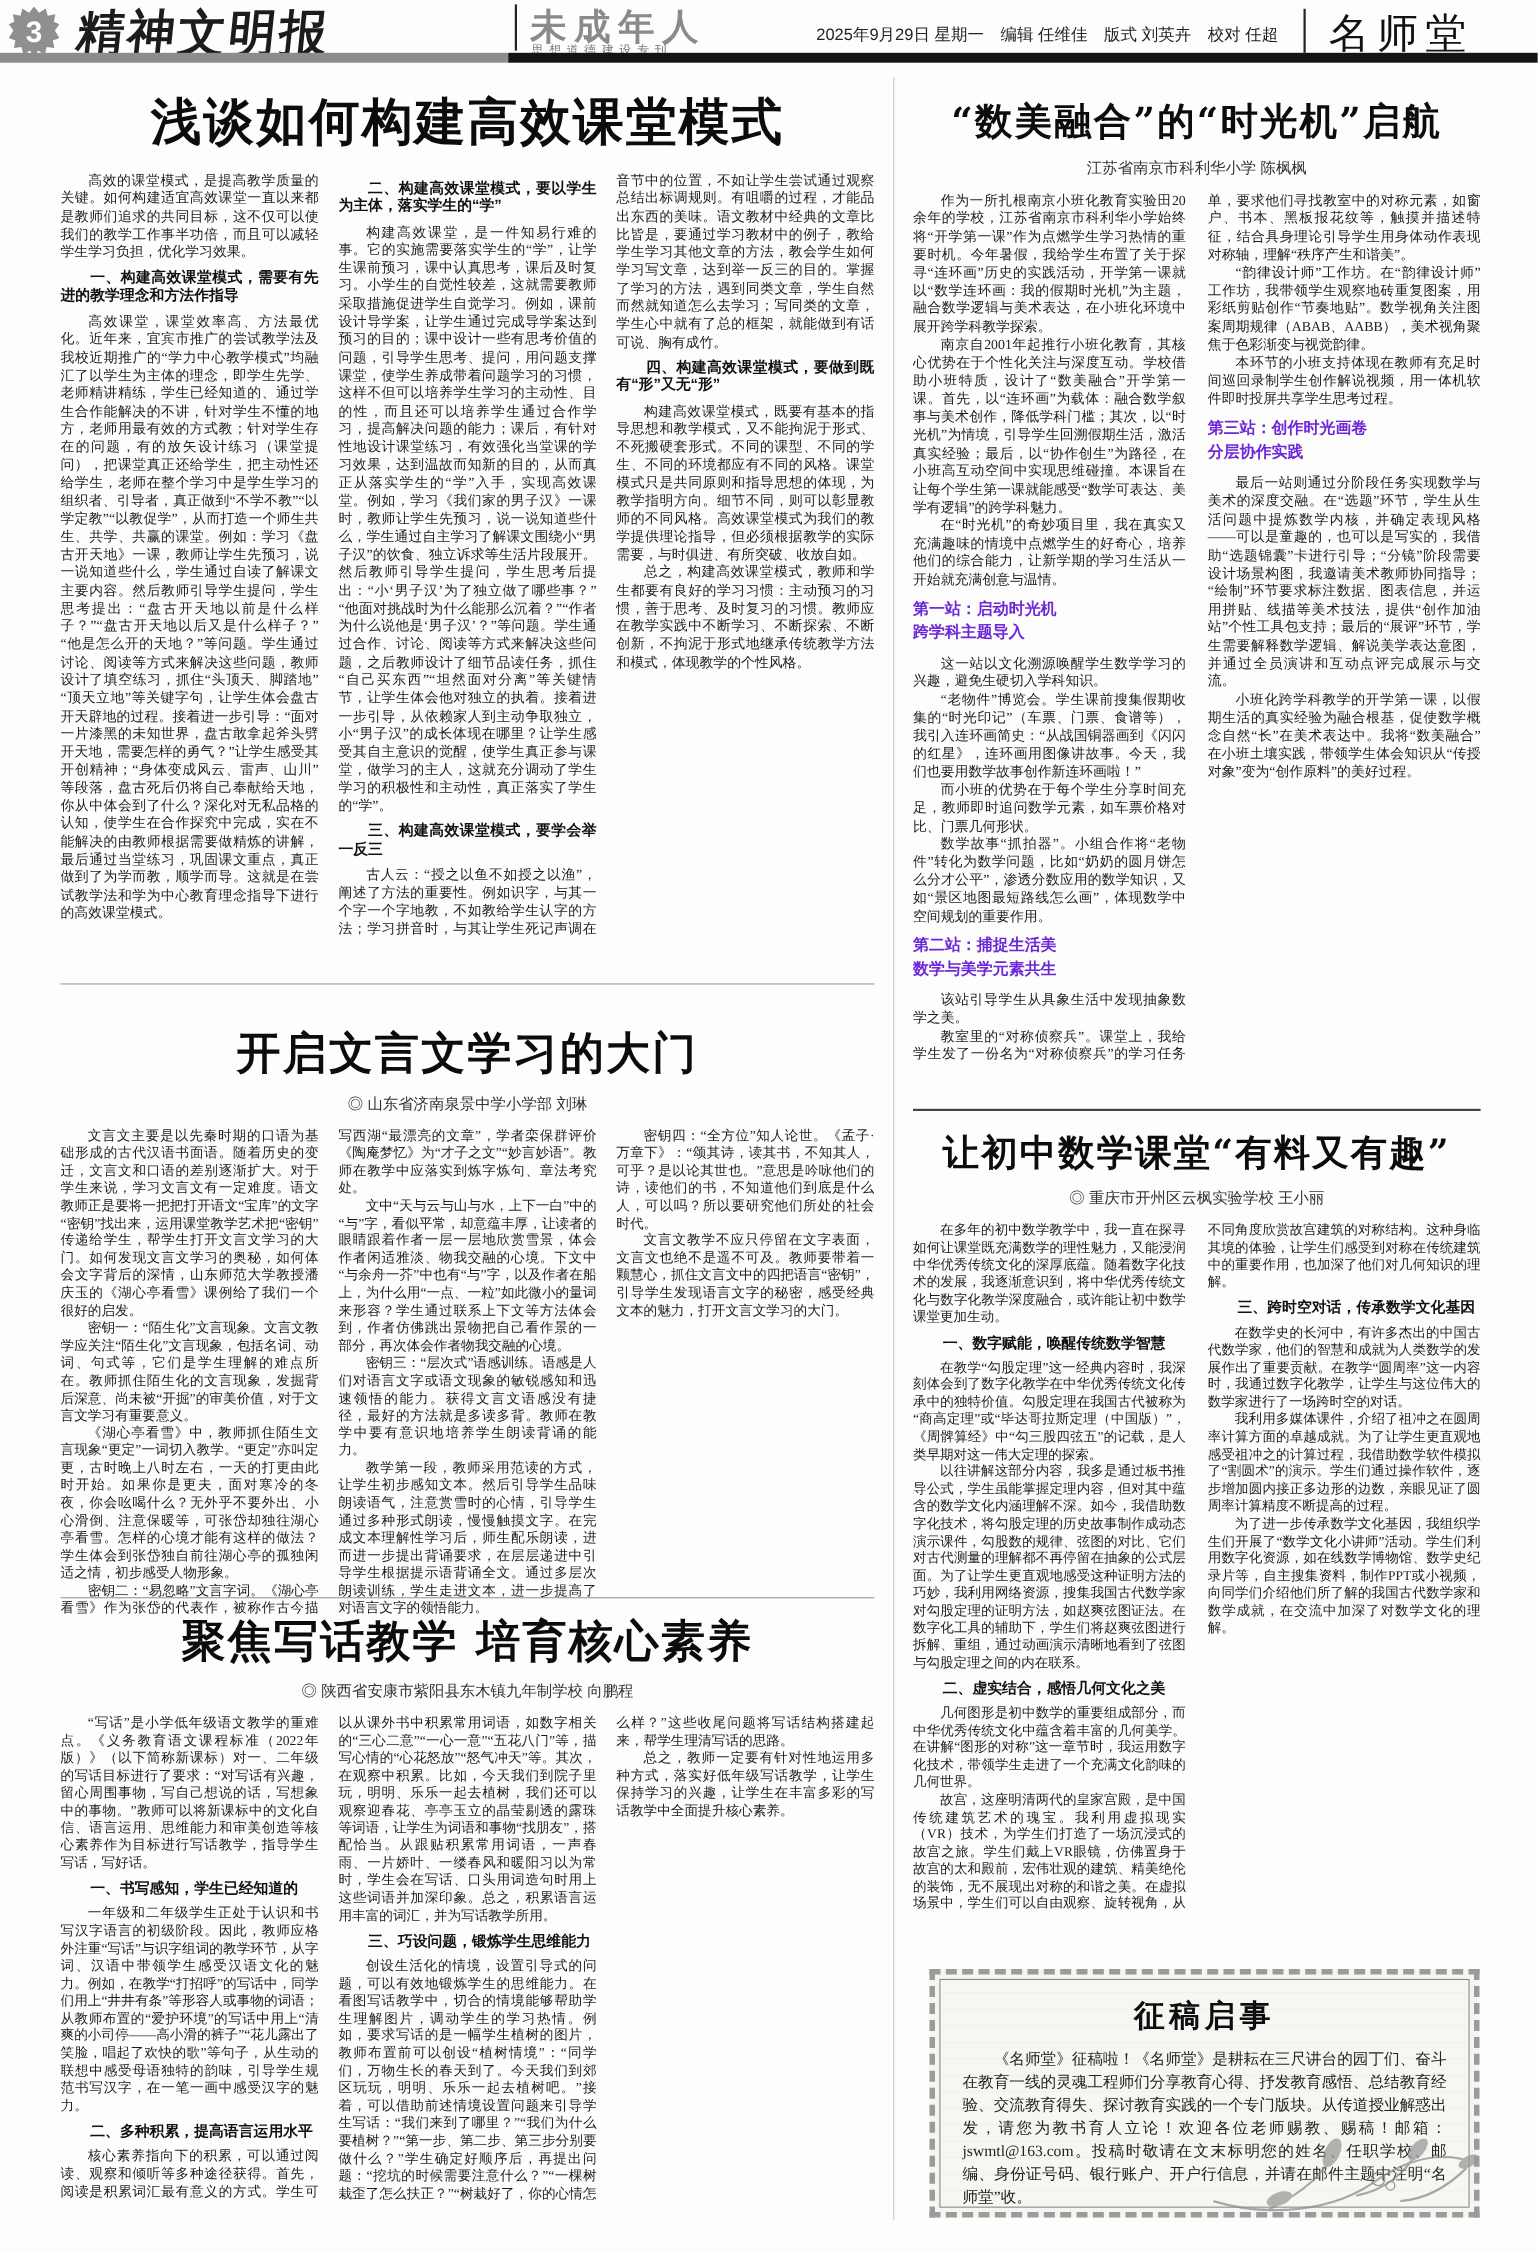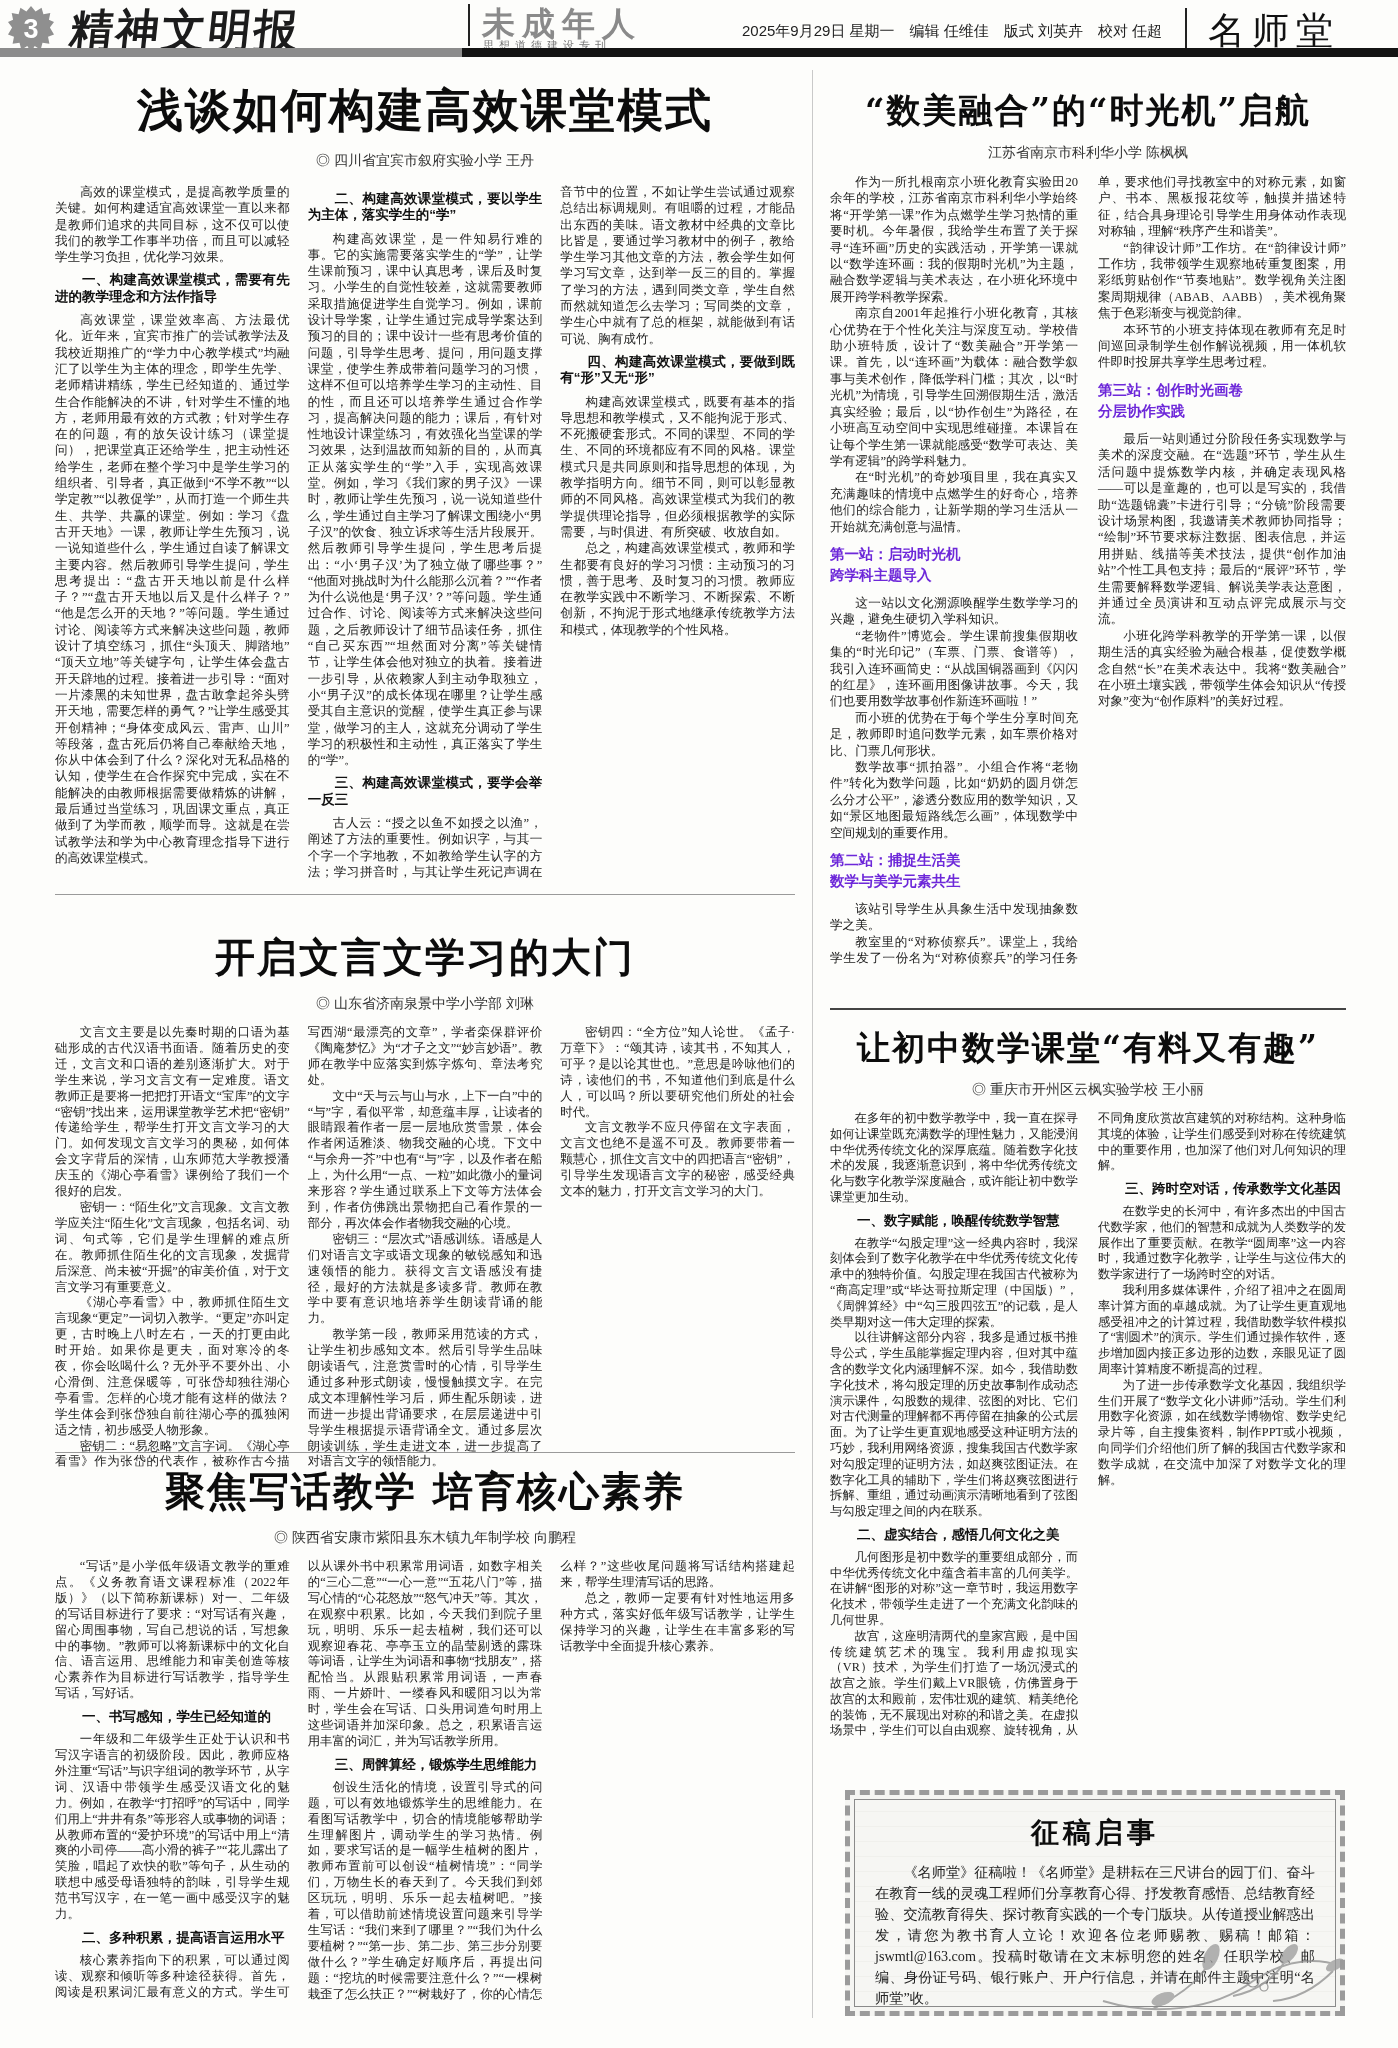--- a/index.html
+++ b/index.html
@@ -93,21 +93,20 @@
   <div class="rule-black"></div>
 </div>
 
 <div class="vdivider"></div>
 <div class="hrule" style="left:55px;top:894px;width:740px;"></div>
 <div class="hrule" style="left:55px;top:1452px;width:740px;"></div>
 <div class="hrule2" style="left:830px;top:1008px;width:516px;"></div>
 
 <div class="article" id="a1">
   <div class="a-title">浅谈如何构建高效课堂模式</div>
-  <div class="a-byline">◎ 四川省宜宾市叙府实验小学 王丹</div>
   <div class="a-body">
       <p>高效的课堂模式，是提高教学质量的关键。如何构建适宜高效课堂一直以来都是教师们追求的共同目标，这不仅可以使我们的教学工作事半功倍，而且可以减轻学生学习负担，优化学习效果。</p>
       <p class="h">一、构建高效课堂模式，需要有先进的教学理念和方法作指导</p>
       <p>高效课堂，课堂效率高、方法最优化。近年来，宜宾市推广的尝试教学法及我校近期推广的“学力中心教学模式”均融汇了以学生为主体的理念，即学生先学、老师精讲精练，学生已经知道的、通过学生合作能解决的不讲，针对学生不懂的地方，老师用最有效的方式教；针对学生存在的问题，有的放矢设计练习（课堂提问），把课堂真正还给学生，把主动性还给学生，老师在整个学习中是学生学习的组织者、引导者，真正做到“不学不教”“以学定教”“以教促学”，从而打造一个师生共生、共学、共赢的课堂。例如：学习《盘古开天地》一课，教师让学生先预习，说一说知道些什么，学生通过自读了解课文主要内容。然后教师引导学生提问，学生思考提出：“盘古开天地以前是什么样子？”“盘古开天地以后又是什么样子？”“他是怎么开的天地？”等问题。学生通过讨论、阅读等方式来解决这些问题，教师设计了填空练习，抓住“头顶天、脚踏地”“顶天立地”等关键字句，让学生体会盘古开天辟地的过程。接着进一步引导：“面对一片漆黑的未知世界，盘古敢拿起斧头劈开天地，需要怎样的勇气？”让学生感受其开创精神；“身体变成风云、雷声、山川”等段落，盘古死后仍将自己奉献给天地，你从中体会到了什么？深化对无私品格的认知，使学生在合作探究中完成，实在不能解决的由教师根据需要做精炼的讲解，最后通过当堂练习，巩固课文重点，真正做到了为学而教，顺学而导。这就是在尝试教学法和学为中心教育理念指导下进行的高效课堂模式。</p>
       <p class="h">二、构建高效课堂模式，要以学生为主体，落实学生的“学”</p>
       <p>构建高效课堂，是一件知易行难的事。它的实施需要落实学生的“学”，让学生课前预习，课中认真思考，课后及时复习。小学生的自觉性较差，这就需要教师采取措施促进学生自觉学习。例如，课前设计导学案，让学生通过完成导学案达到预习的目的；课中设计一些有思考价值的问题，引导学生思考、提问，用问题支撑课堂，使学生养成带着问题学习的习惯，这样不但可以培养学生学习的主动性、目的性，而且还可以培养学生通过合作学习，提高解决问题的能力；课后，有针对性地设计课堂练习，有效强化当堂课的学习效果，达到温故而知新的目的，从而真正从落实学生的“学”入手，实现高效课堂。例如，学习《我们家的男子汉》一课时，教师让学生先预习，说一说知道些什么，学生通过自主学习了解课文围绕小“男子汉”的饮食、独立诉求等生活片段展开。然后教师引导学生提问，学生思考后提出：“小‘男子汉’为了独立做了哪些事？”“他面对挑战时为什么能那么沉着？”“作者为什么说他是‘男子汉’？”等问题。学生通过合作、讨论、阅读等方式来解决这些问题，之后教师设计了细节品读任务，抓住“自己买东西”“坦然面对分离”等关键情节，让学生体会他对独立的执着。接着进一步引导，从依赖家人到主动争取独立，小“男子汉”的成长体现在哪里？让学生感受其自主意识的觉醒，使学生真正参与课堂，做学习的主人，这就充分调动了学生学习的积极性和主动性，真正落实了学生的“学”。</p>
       <p class="h">三、构建高效课堂模式，要学会举一反三</p>
       <p>古人云：“授之以鱼不如授之以渔”，阐述了方法的重要性。例如识字，与其一个字一个字地教，不如教给学生认字的方法；学习拼音时，与其让学生死记声调在音节中的位置，不如让学生尝试通过观察总结出标调规则。有咀嚼的过程，才能品出东西的美味。语文教材中经典的文章比比皆是，要通过学习教材中的例子，教给学生学习其他文章的方法，教会学生如何学习写文章，达到举一反三的目的。掌握了学习的方法，遇到同类文章，学生自然而然就知道怎么去学习；写同类的文章，学生心中就有了总的框架，就能做到有话可说、胸有成竹。</p>
       <p class="h">四、构建高效课堂模式，要做到既有“形”又无“形”</p>
       <p>构建高效课堂模式，既要有基本的指导思想和教学模式，又不能拘泥于形式、不死搬硬套形式。不同的课型、不同的学生、不同的环境都应有不同的风格。课堂模式只是共同原则和指导思想的体现，为教学指明方向。细节不同，则可以彰显教师的不同风格。高效课堂模式为我们的教学提供理论指导，但必须根据教学的实际需要，与时俱进、有所突破、收放自如。</p>
@@ -174,21 +173,21 @@
 
 <div class="article" id="a5">
   <div class="a-title">聚焦写话教学 培育核心素养</div>
   <div class="a-byline">◎ 陕西省安康市紫阳县东木镇九年制学校 向鹏程</div>
   <div class="a-body">
       <p>“写话”是小学低年级语文教学的重难点。《义务教育语文课程标准（2022年版）》（以下简称新课标）对一、二年级的写话目标进行了要求：“对写话有兴趣，留心周围事物，写自己想说的话，写想象中的事物。”教师可以将新课标中的文化自信、语言运用、思维能力和审美创造等核心素养作为目标进行写话教学，指导学生写话，写好话。</p>
       <p class="h">一、书写感知，学生已经知道的</p>
       <p>一年级和二年级学生正处于认识和书写汉字语言的初级阶段。因此，教师应格外注重“写话”与识字组词的教学环节，从字词、汉语中带领学生感受汉语文化的魅力。例如，在教学“打招呼”的写话中，同学们用上“井井有条”等形容人或事物的词语；从教师布置的“爱护环境”的写话中用上“清爽的小司停——高小滑的裤子”“花儿露出了笑脸，唱起了欢快的歌”等句子，从生动的联想中感受母语独特的韵味，引导学生规范书写汉字，在一笔一画中感受汉字的魅力。</p>
       <p class="h">二、多种积累，提高语言运用水平</p>
       <p>核心素养指向下的积累，可以通过阅读、观察和倾听等多种途径获得。首先，阅读是积累词汇最有意义的方式。学生可以从课外书中积累常用词语，如数字相关的“三心二意”“一心一意”“五花八门”等，描写心情的“心花怒放”“怒气冲天”等。其次，在观察中积累。比如，今天我们到院子里玩，明明、乐乐一起去植树，我们还可以观察迎春花、亭亭玉立的晶莹剔透的露珠等词语，让学生为词语和事物“找朋友”，搭配恰当。从跟贴积累常用词语，一声春雨、一片娇叶、一缕春风和暖阳习以为常时，学生会在写话、口头用词造句时用上这些词语并加深印象。总之，积累语言运用丰富的词汇，并为写话教学所用。</p>
-      <p class="h">三、周髀算经，锻炼学生思维能力</p>
+      <p class="h">三、巧设问题，锻炼学生思维能力</p>
       <p>创设生活化的情境，设置引导式的问题，可以有效地锻炼学生的思维能力。在看图写话教学中，切合的情境能够帮助学生理解图片，调动学生的学习热情。例如，要求写话的是一幅学生植树的图片，教师布置前可以创设“植树情境”：“同学们，万物生长的春天到了。今天我们到郊区玩玩，明明、乐乐一起去植树吧。”接着，可以借助前述情境设置问题来引导学生写话：“我们来到了哪里？”“我们为什么要植树？”“第一步、第二步、第三步分别要做什么？”学生确定好顺序后，再提出问题：“挖坑的时候需要注意什么？”“一棵树栽歪了怎么扶正？”“树栽好了，你的心情怎么样？”这些收尾问题将写话结构搭建起来，帮学生理清写话的思路。</p>
       <p>总之，教师一定要有针对性地运用多种方式，落实好低年级写话教学，让学生保持学习的兴趣，让学生在丰富多彩的写话教学中全面提升核心素养。</p>
     </div>
 </div>
 
 <div class="notice">
   <div class="notice-inner">
     <div class="notice-title">征稿启事</div>
     <p class="notice-body">《名师堂》征稿啦！《名师堂》是耕耘在三尺讲台的园丁们、奋斗在教育一线的灵魂工程师们分享教育心得、抒发教育感悟、总结教育经验、交流教育得失、探讨教育实践的一个专门版块。从传道授业解惑出发，请您为教书育人立论！欢迎各位老师赐教、赐稿！邮箱：jswmtl@163.com。投稿时敬请在文末标明您的姓名、任职学校、邮编、身份证号码、银行账户、开户行信息，并请在邮件主题中注明“名师堂”收。</p>
     <svg class="flourish" width="250" height="95" viewBox="0 0 250 95">

